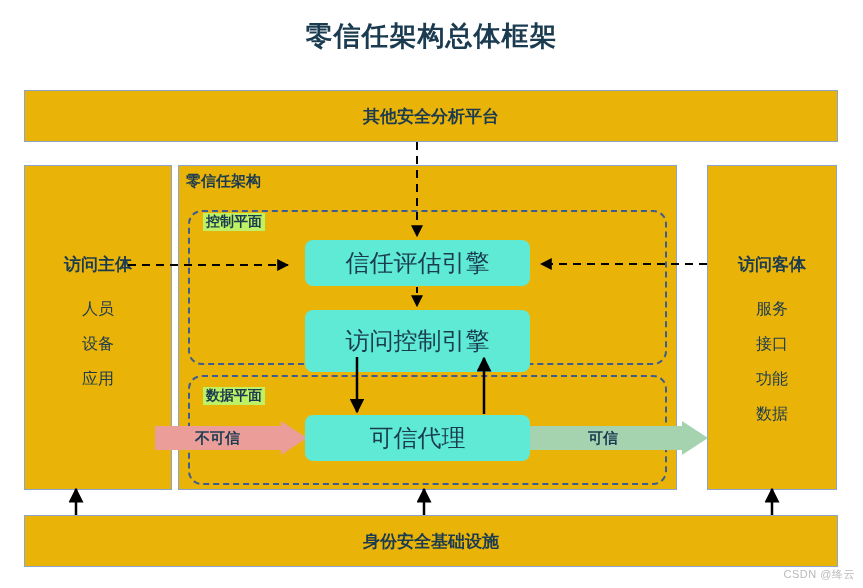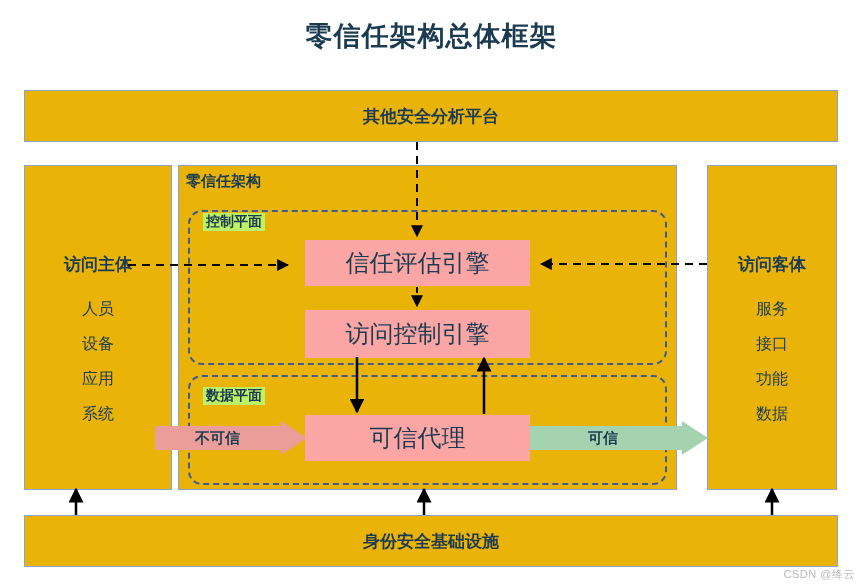--- a/index.html
+++ b/index.html
@@ -107,30 +107,31 @@
     padding: 0 3px;
   }
   #control-plane { left: 188px; top: 210px; width: 479px; height: 155px; }
   #control-plane-label { left: 203px; top: 213px; }
   #data-plane    { left: 188px; top: 375px; width: 479px; height: 110px; }
   #data-plane-label { left: 203px; top: 379px; margin-top: 8px; }
 
   
   .bluebox {
     position: absolute;
-    background: #fca5a5;
+    background: #5eead4;
     box-sizing: border-box;
     display: flex;
     align-items: center;
     justify-content: center;
     font-size: 24px;
     color: #1b3b50;
+    border-radius: 8px;
   }
   #trust-engine  { left: 305px; top: 240px; width: 225px; height: 46px; }
-  #access-engine { left: 305px; top: 310px; width: 225px; height: 48px; }
+  #access-engine { left: 305px; top: 310px; width: 225px; height: 62px; }
   #proxy-box     { left: 305px; top: 415px; width: 225px; height: 46px; }
 
   
   .blockarrow {
     position: absolute;
     height: 34px;
     display: flex;
     align-items: center;
   }
   .blockarrow .shaft {
@@ -187,21 +188,20 @@
   <div class="panel" id="top-bar">
     <div class="panel-label">其他安全分析平台</div>
   </div>
 
   <div class="panel" id="subject-panel">
     <div class="side-head">访问主体</div>
     <div class="side-list">
       <div>人员</div>
       <div>设备</div>
       <div>应用</div>
-      <div>系统</div>
     </div>
   </div>
 
   <div class="panel" id="object-panel">
     <div class="side-head">访问客体</div>
     <div class="side-list">
       <div>服务</div>
       <div>接口</div>
       <div>功能</div>
       <div>数据</div>

